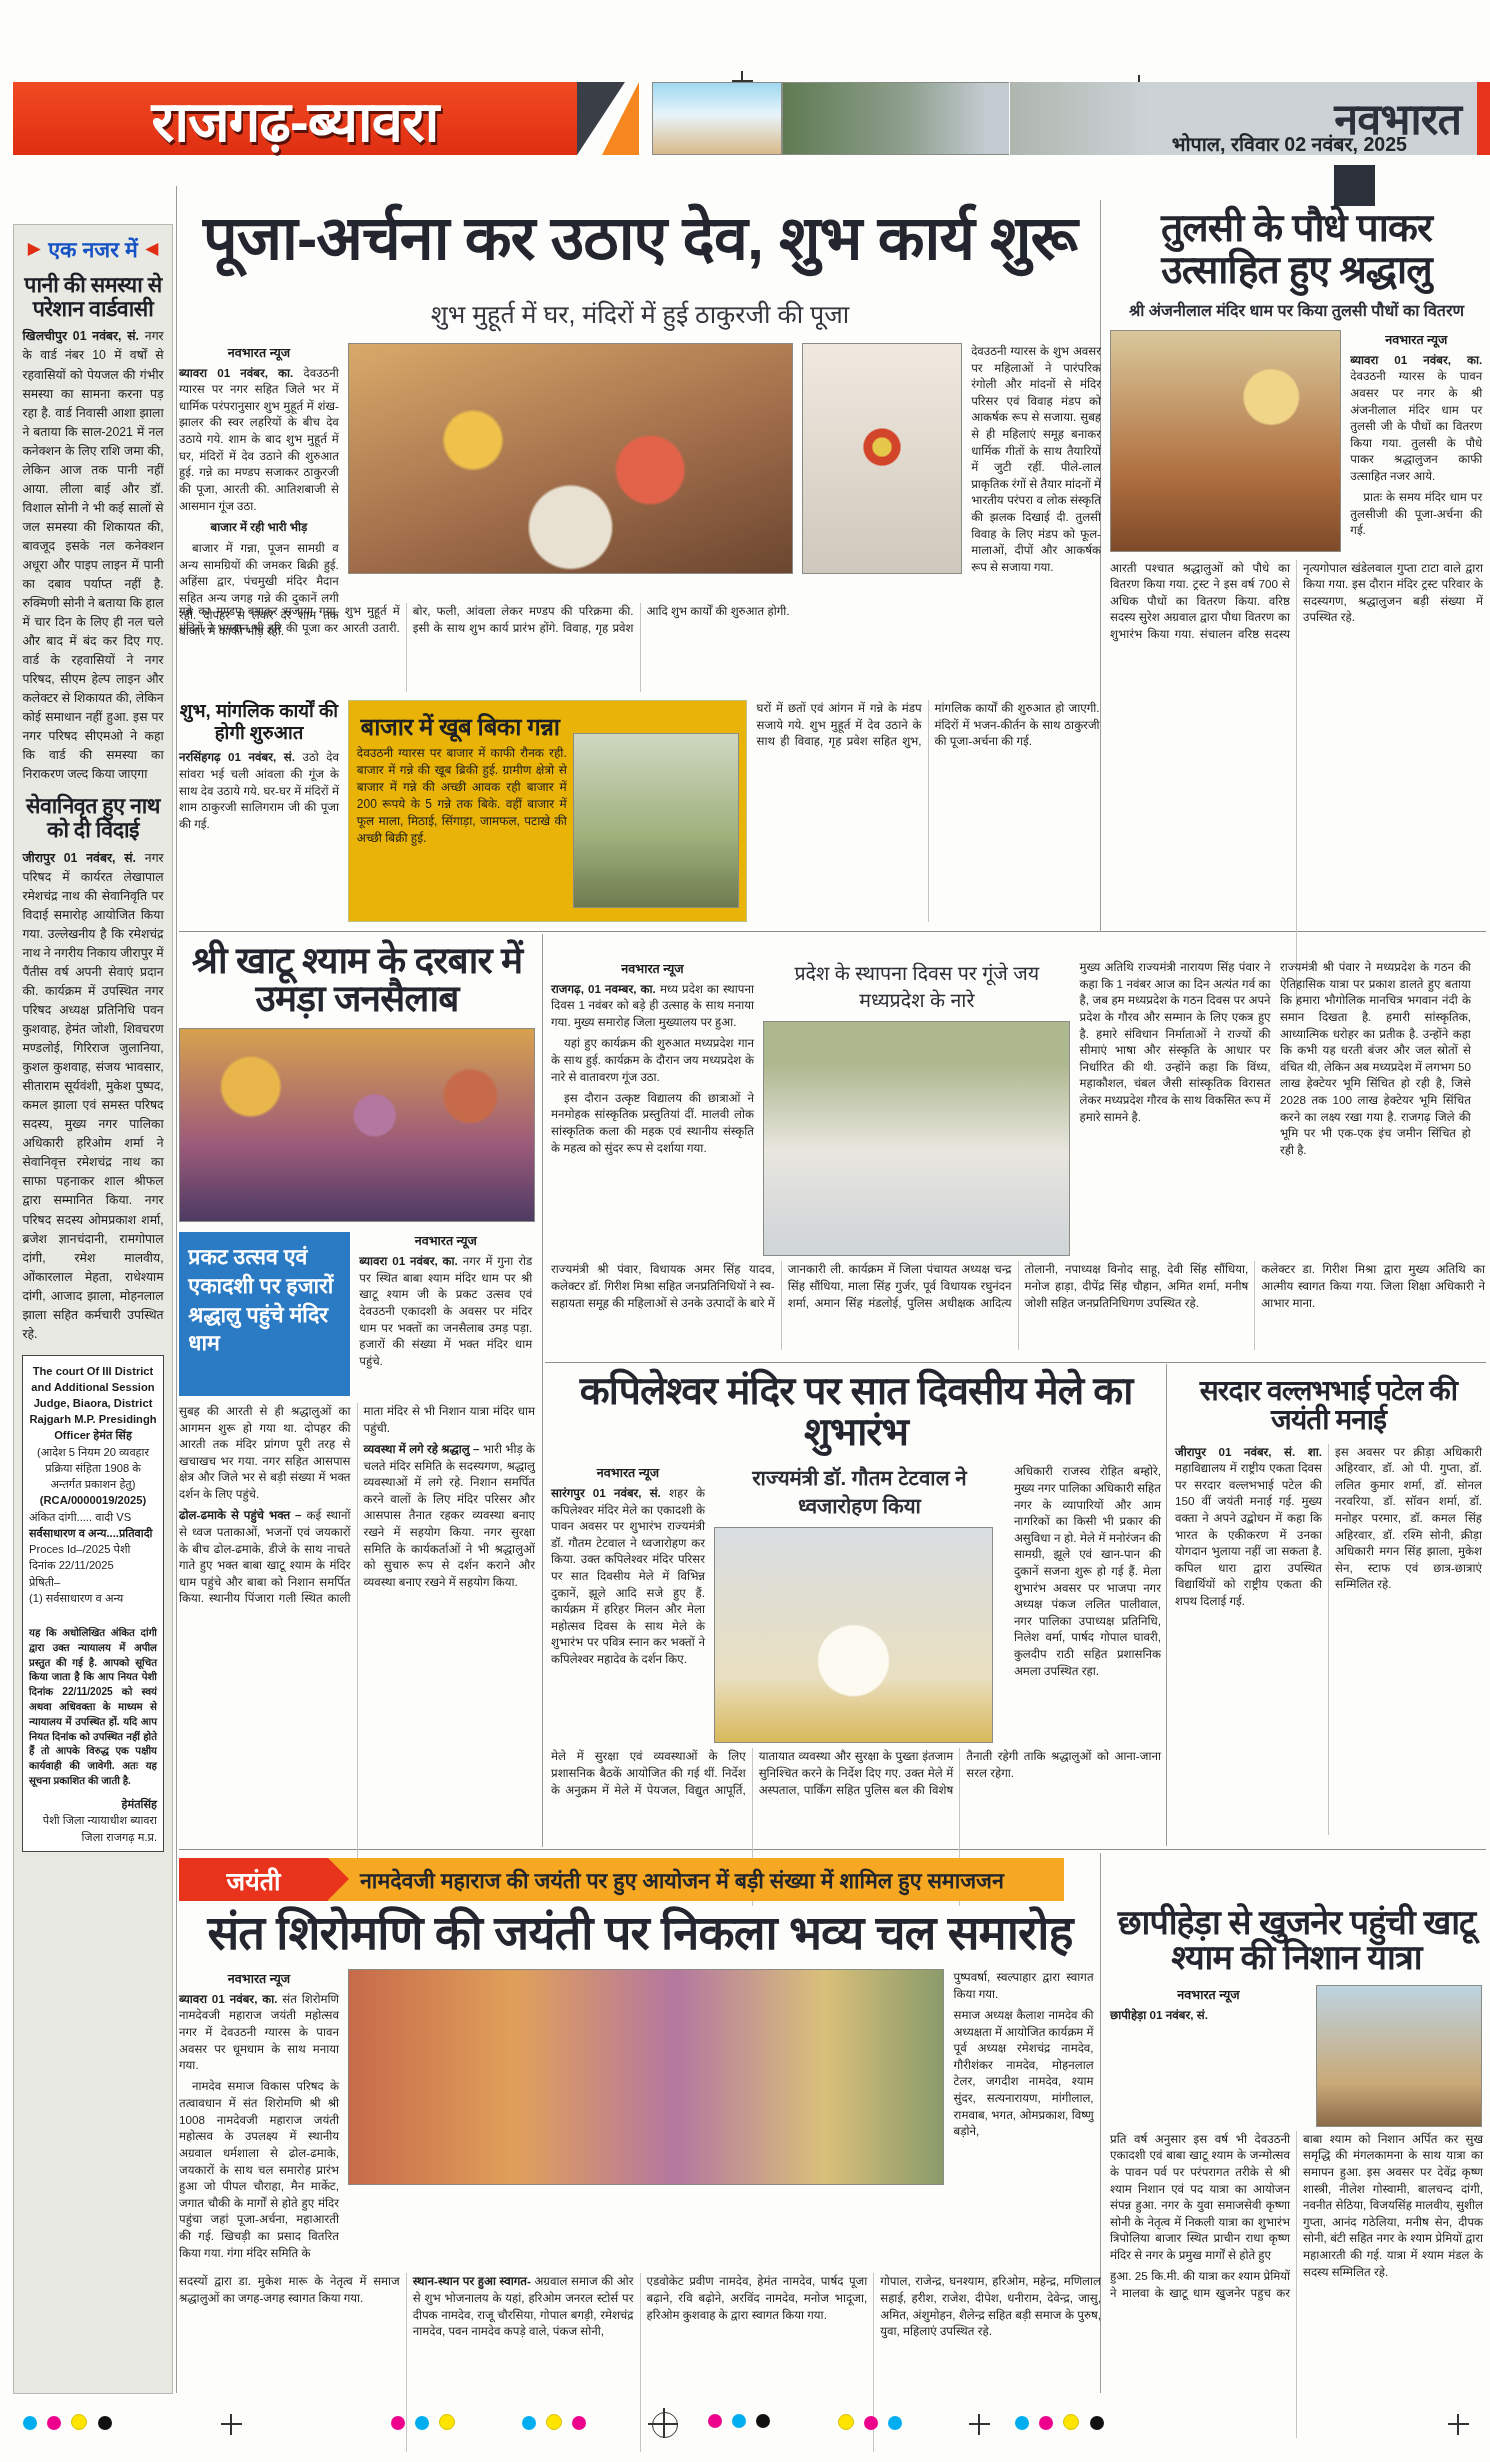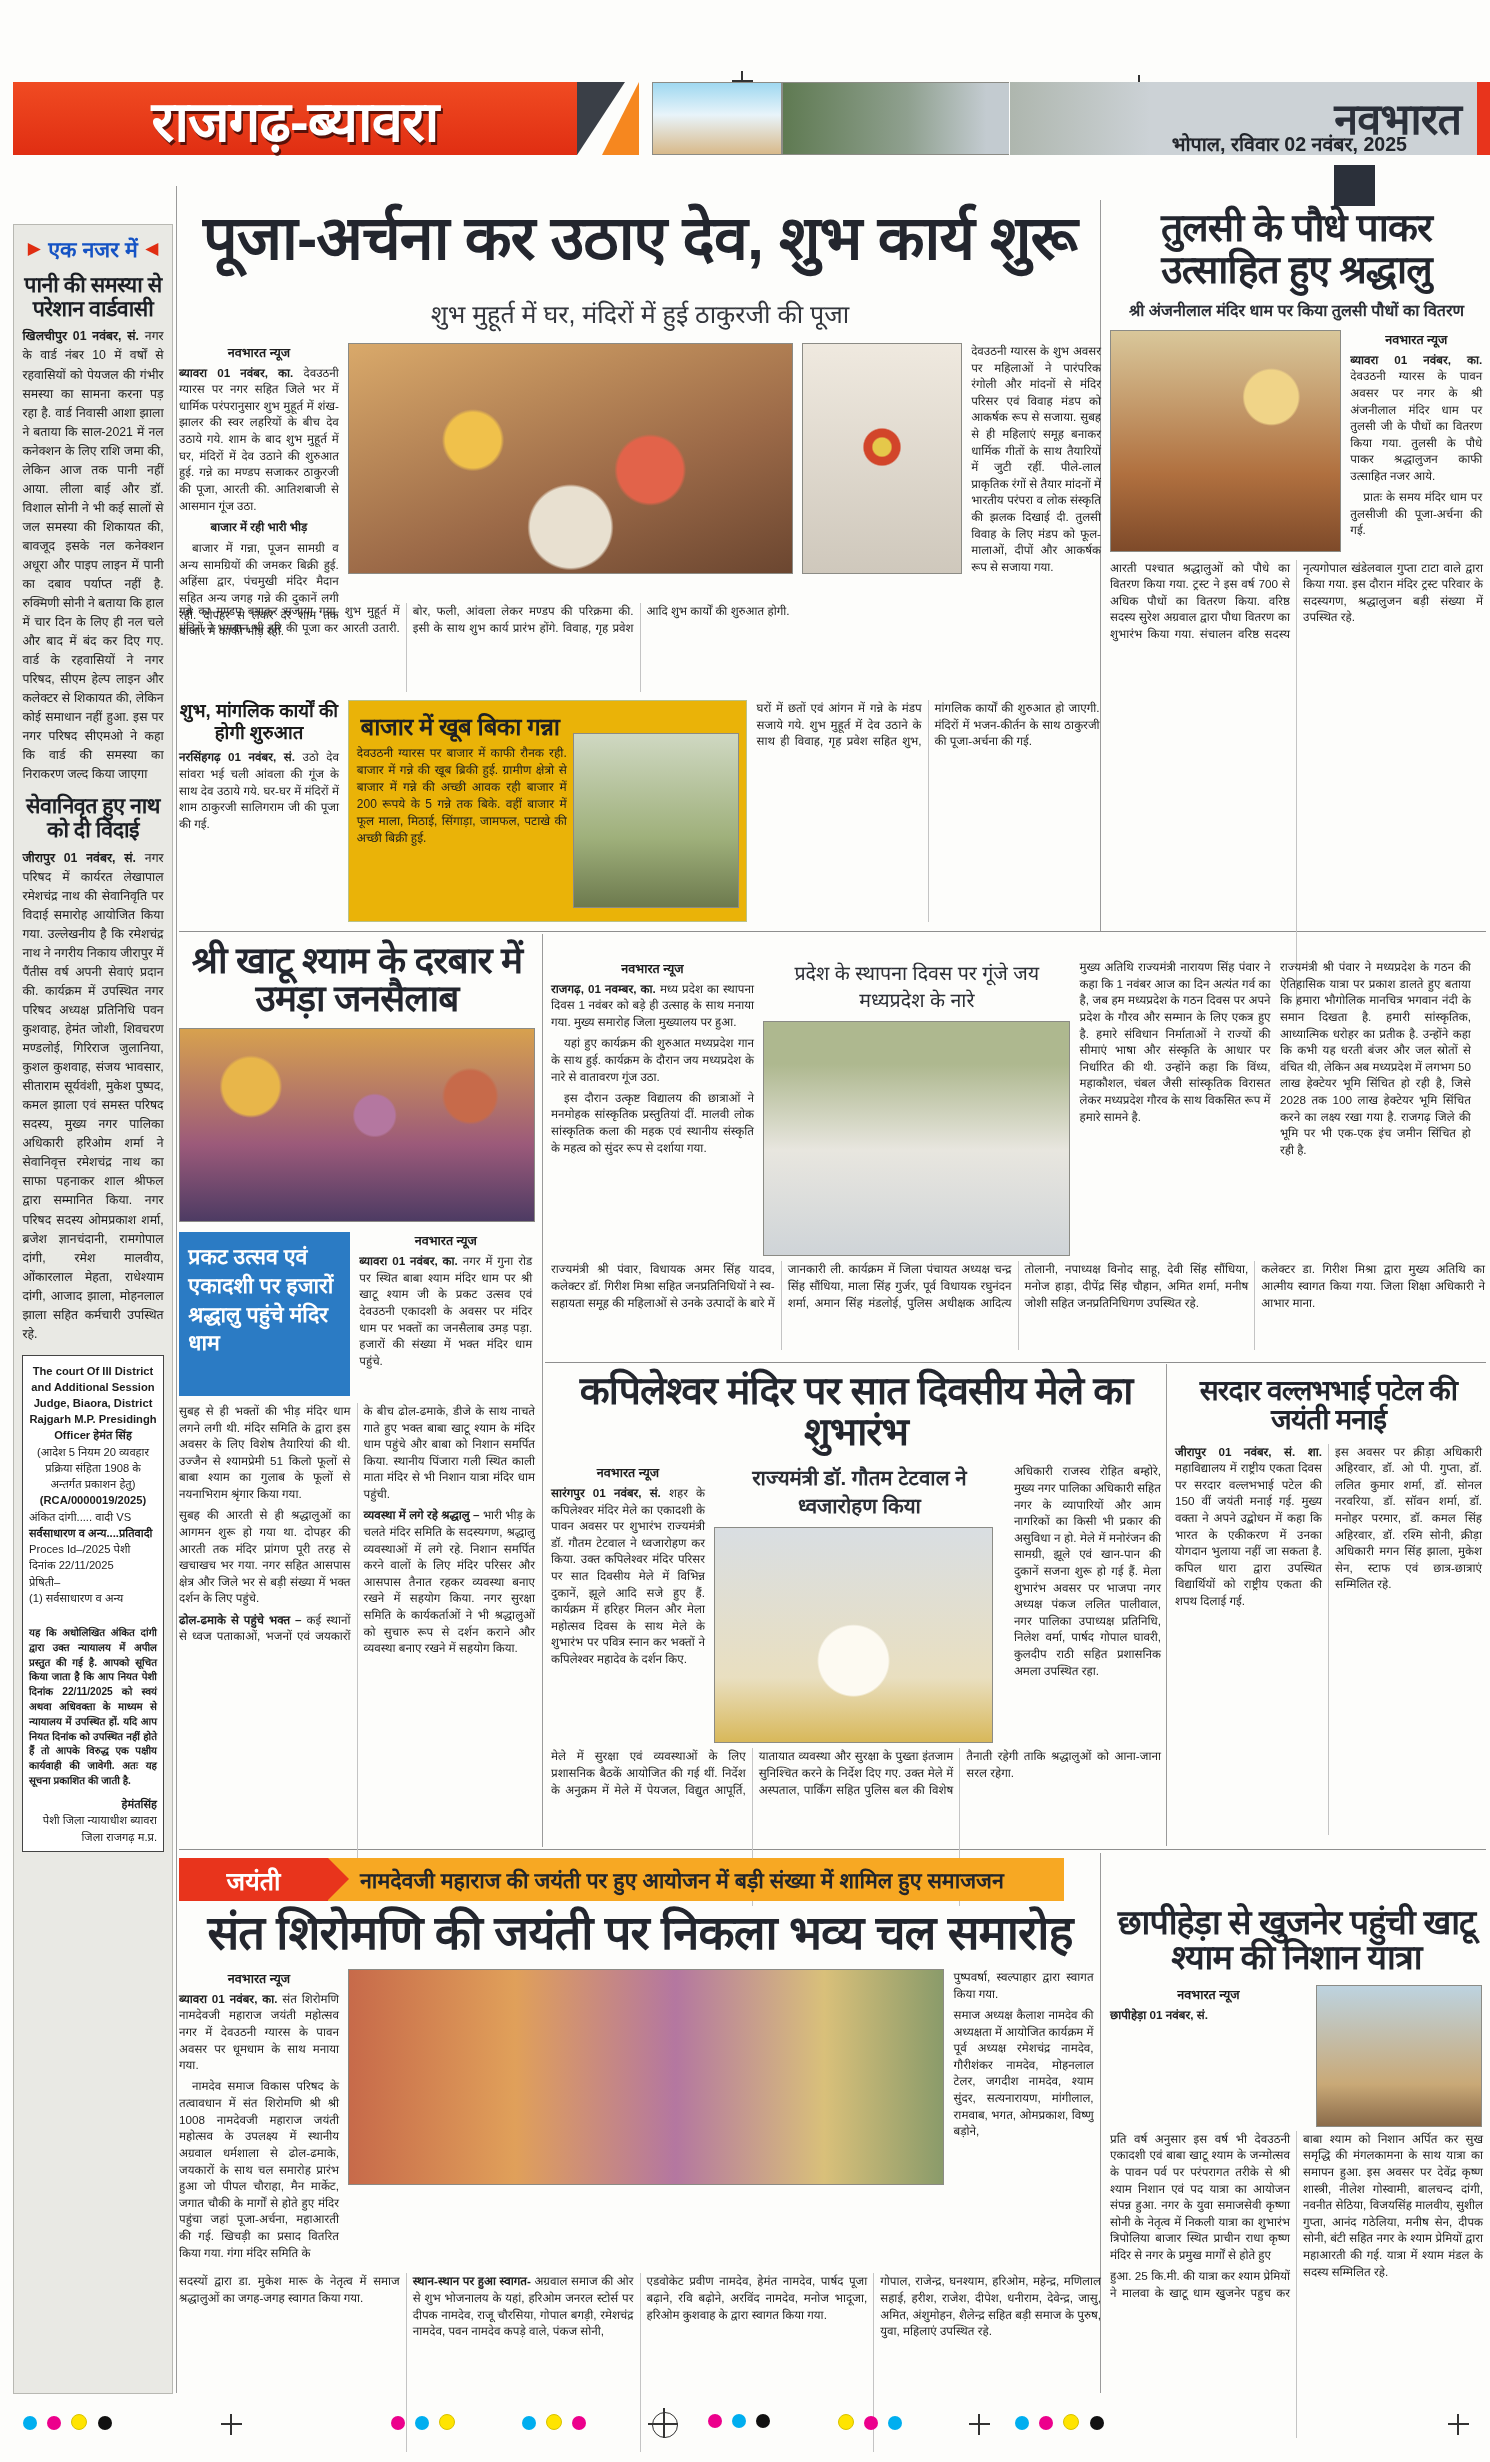--- a/index.html
+++ b/index.html
@@ -203,21 +203,20 @@
     <div class="photo ph-crowd" style="width:356px;height:194px;margin-top:9.3px;"></div>
     <div class="flexrow" style="margin-top:9.3px;">
       <div class="bluebox" style="width:171px;height:164px;">प्रकट उत्सव एवं एकादशी पर हजारों श्रद्धालु पहुंचे मंदिर धाम</div>
       <div class="body" style="width:173px;">
         <div class="byline">नवभारत न्यूज</div>
         <p class="nodent"><b class="dl">ब्यावरा 01 नवंबर, का.</b>
           <span>नगर में गुना रोड पर स्थित बाबा श्याम मंदिर धाम पर श्री खाटू श्याम जी के प्रकट उत्सव एवं देवउठनी एकादशी के अवसर पर मंदिर धाम पर भक्तों का जनसैलाब उमड़ पड़ा. हजारों की संख्या में भक्त मंदिर धाम पहुंचे.</span></p>
       </div>
     </div>
     <div class="body cols2" style="margin-top:7.5px;height:475px;">
-      <p class="nodent">सुबह से ही भक्तों की भीड़ मंदिर धाम लगने लगी थी. मंदिर समिति के द्वारा इस अवसर के लिए विशेष तैयारियां की थी. उज्जैन से श्यामप्रेमी 51 किलो फूलों से बाबा श्याम का गुलाब के फूलों से नयनाभिराम श्रृंगार किया गया.</p>
       <p class="nodent">सुबह की आरती से ही श्रद्धालुओं का आगमन शुरू हो गया था. दोपहर की आरती तक मंदिर प्रांगण पूरी तरह से खचाखच भर गया. नगर सहित आसपास क्षेत्र और जिले भर से बड़ी संख्या में भक्त दर्शन के लिए पहुंचे.</p>
       <p class="nodent"><b class="bh">ढोल-ढमाके से पहुंचे भक्त –</b>
         <span>कई स्थानों से ध्वज पताकाओं, भजनों एवं जयकारों के बीच ढोल-ढमाके, डीजे के साथ नाचते गाते हुए भक्त बाबा खाटू श्याम के मंदिर धाम पहुंचे और बाबा को निशान समर्पित किया. स्थानीय पिंजारा गली स्थित काली माता मंदिर से भी निशान यात्रा मंदिर धाम पहुंची.</span></p>
       <p class="nodent"><b class="bh">व्यवस्था में लगे रहे श्रद्धालु –</b>
         <span>भारी भीड़ के चलते मंदिर समिति के सदस्यगण, श्रद्धालु व्यवस्थाओं में लगे रहे. निशान समर्पित करने वालों के लिए मंदिर परिसर और आसपास तैनात रहकर व्यवस्था बनाए रखने में सहयोग किया. नगर सुरक्षा समिति के कार्यकर्ताओं ने भी श्रद्धालुओं को सुचारु रूप से दर्शन कराने और व्यवस्था बनाए रखने में सहयोग किया.</span></p>
     </div>
   </div>
 
   <div class="abs" style="left:551px;top:948px;width:934px;">
     <div class="flexrow" style="margin-top:11.2px;">

